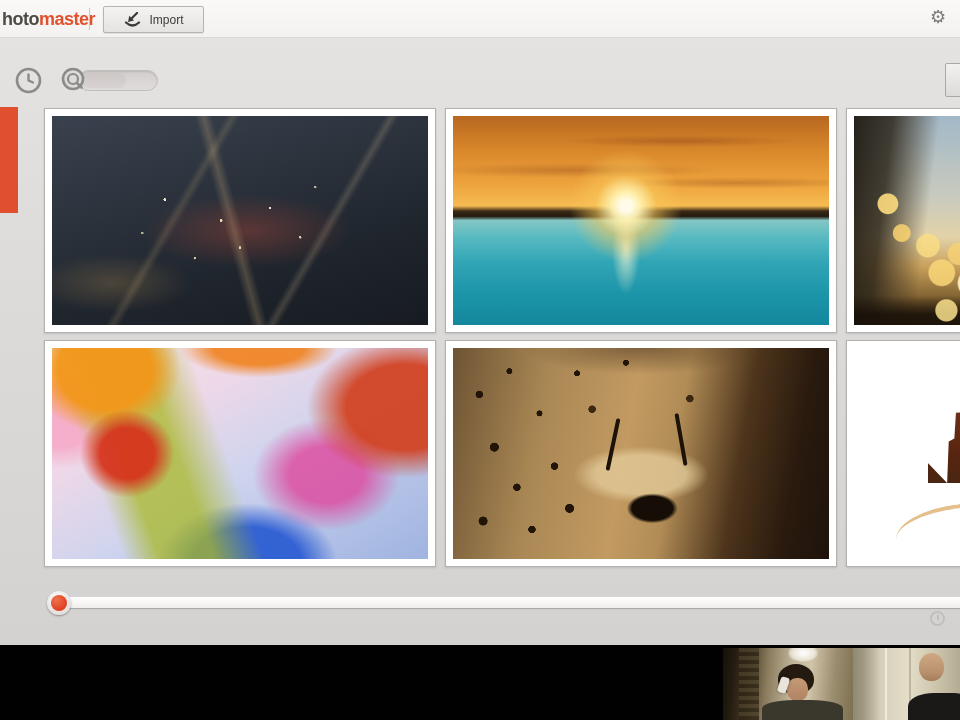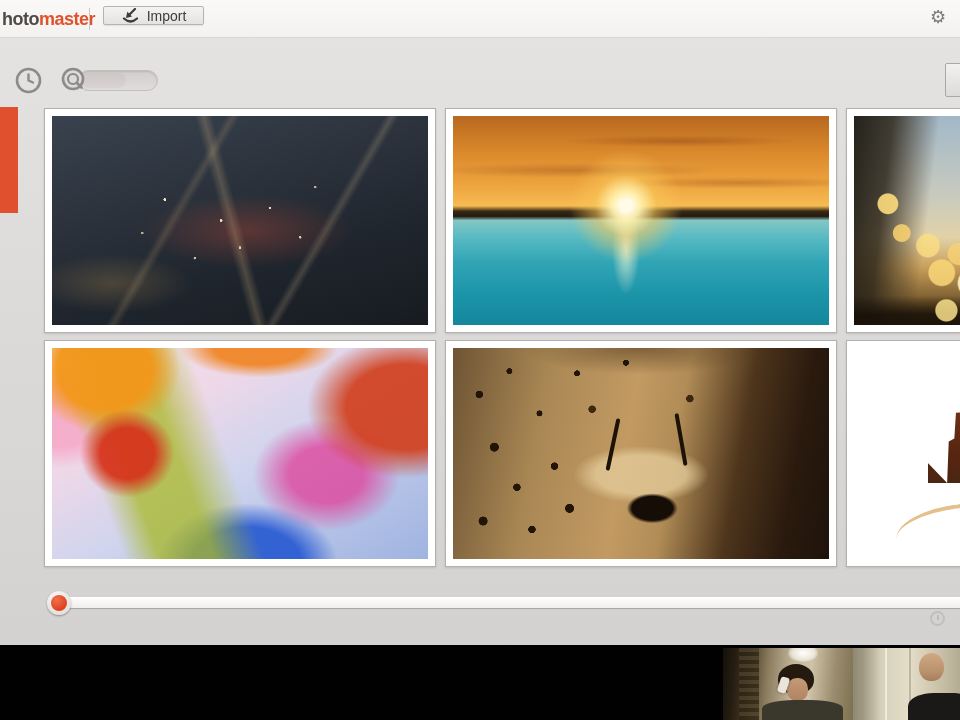--- a/index.html
+++ b/index.html
@@ -12,25 +12,25 @@
          background:linear-gradient(180deg,#e5e4e2 0%,#dddcda 40%,#d3d2d0 100%); }
 
   .toolbar { position:absolute; left:0; top:0; width:100%; height:38px;
              background:linear-gradient(180deg,#faf9f8 0%,#f3f2f0 100%);
              border-bottom:1px solid #d8d7d5; }
   .logo { position:absolute; left:2px; top:9px; font-size:18px; font-weight:bold; letter-spacing:-0.5px; }
   .logo .pfx { color:#4e4a46; }
   .logo .acc { color:#e1512d; }
   .tb-divider { position:absolute; left:89px; top:8px; width:1px; height:22px; background:#c9c8c6; }
 
-  .import-btn { position:absolute; left:103px; top:6px; width:101px; height:19px;
+  .import-btn { position:absolute; left:103px; top:6px; width:101px; height:27px;
                 background:linear-gradient(180deg,#f4f3f2 0%,#e4e3e1 100%);
                 border:1px solid #b5b4b2; border-radius:2px;
                 display:flex; align-items:center; justify-content:center; gap:7px;
-                color:#3e3c3a; font-size:14px; cursor:pointer;
+                color:#3e3c3a; font-size:12px; cursor:pointer;
                 box-shadow:0 1px 1px rgba(0,0,0,0.08); }
 
   .gear-btn { position:absolute; right:8px; top:2px; width:28px; height:30px;
               display:flex; align-items:center; justify-content:center;
               color:#7d7c7a; font-size:18px; cursor:pointer; }
 
   
   .clock-btn { position:absolute; left:14px; top:66px; width:29px; height:29px; cursor:pointer; }
   .zoom-ctl { position:absolute; left:60px; top:66px; width:100px; height:29px; cursor:pointer; }
   .zoom-track { position:absolute; left:18px; top:4px; width:80px; height:21px; border-radius:11px;

